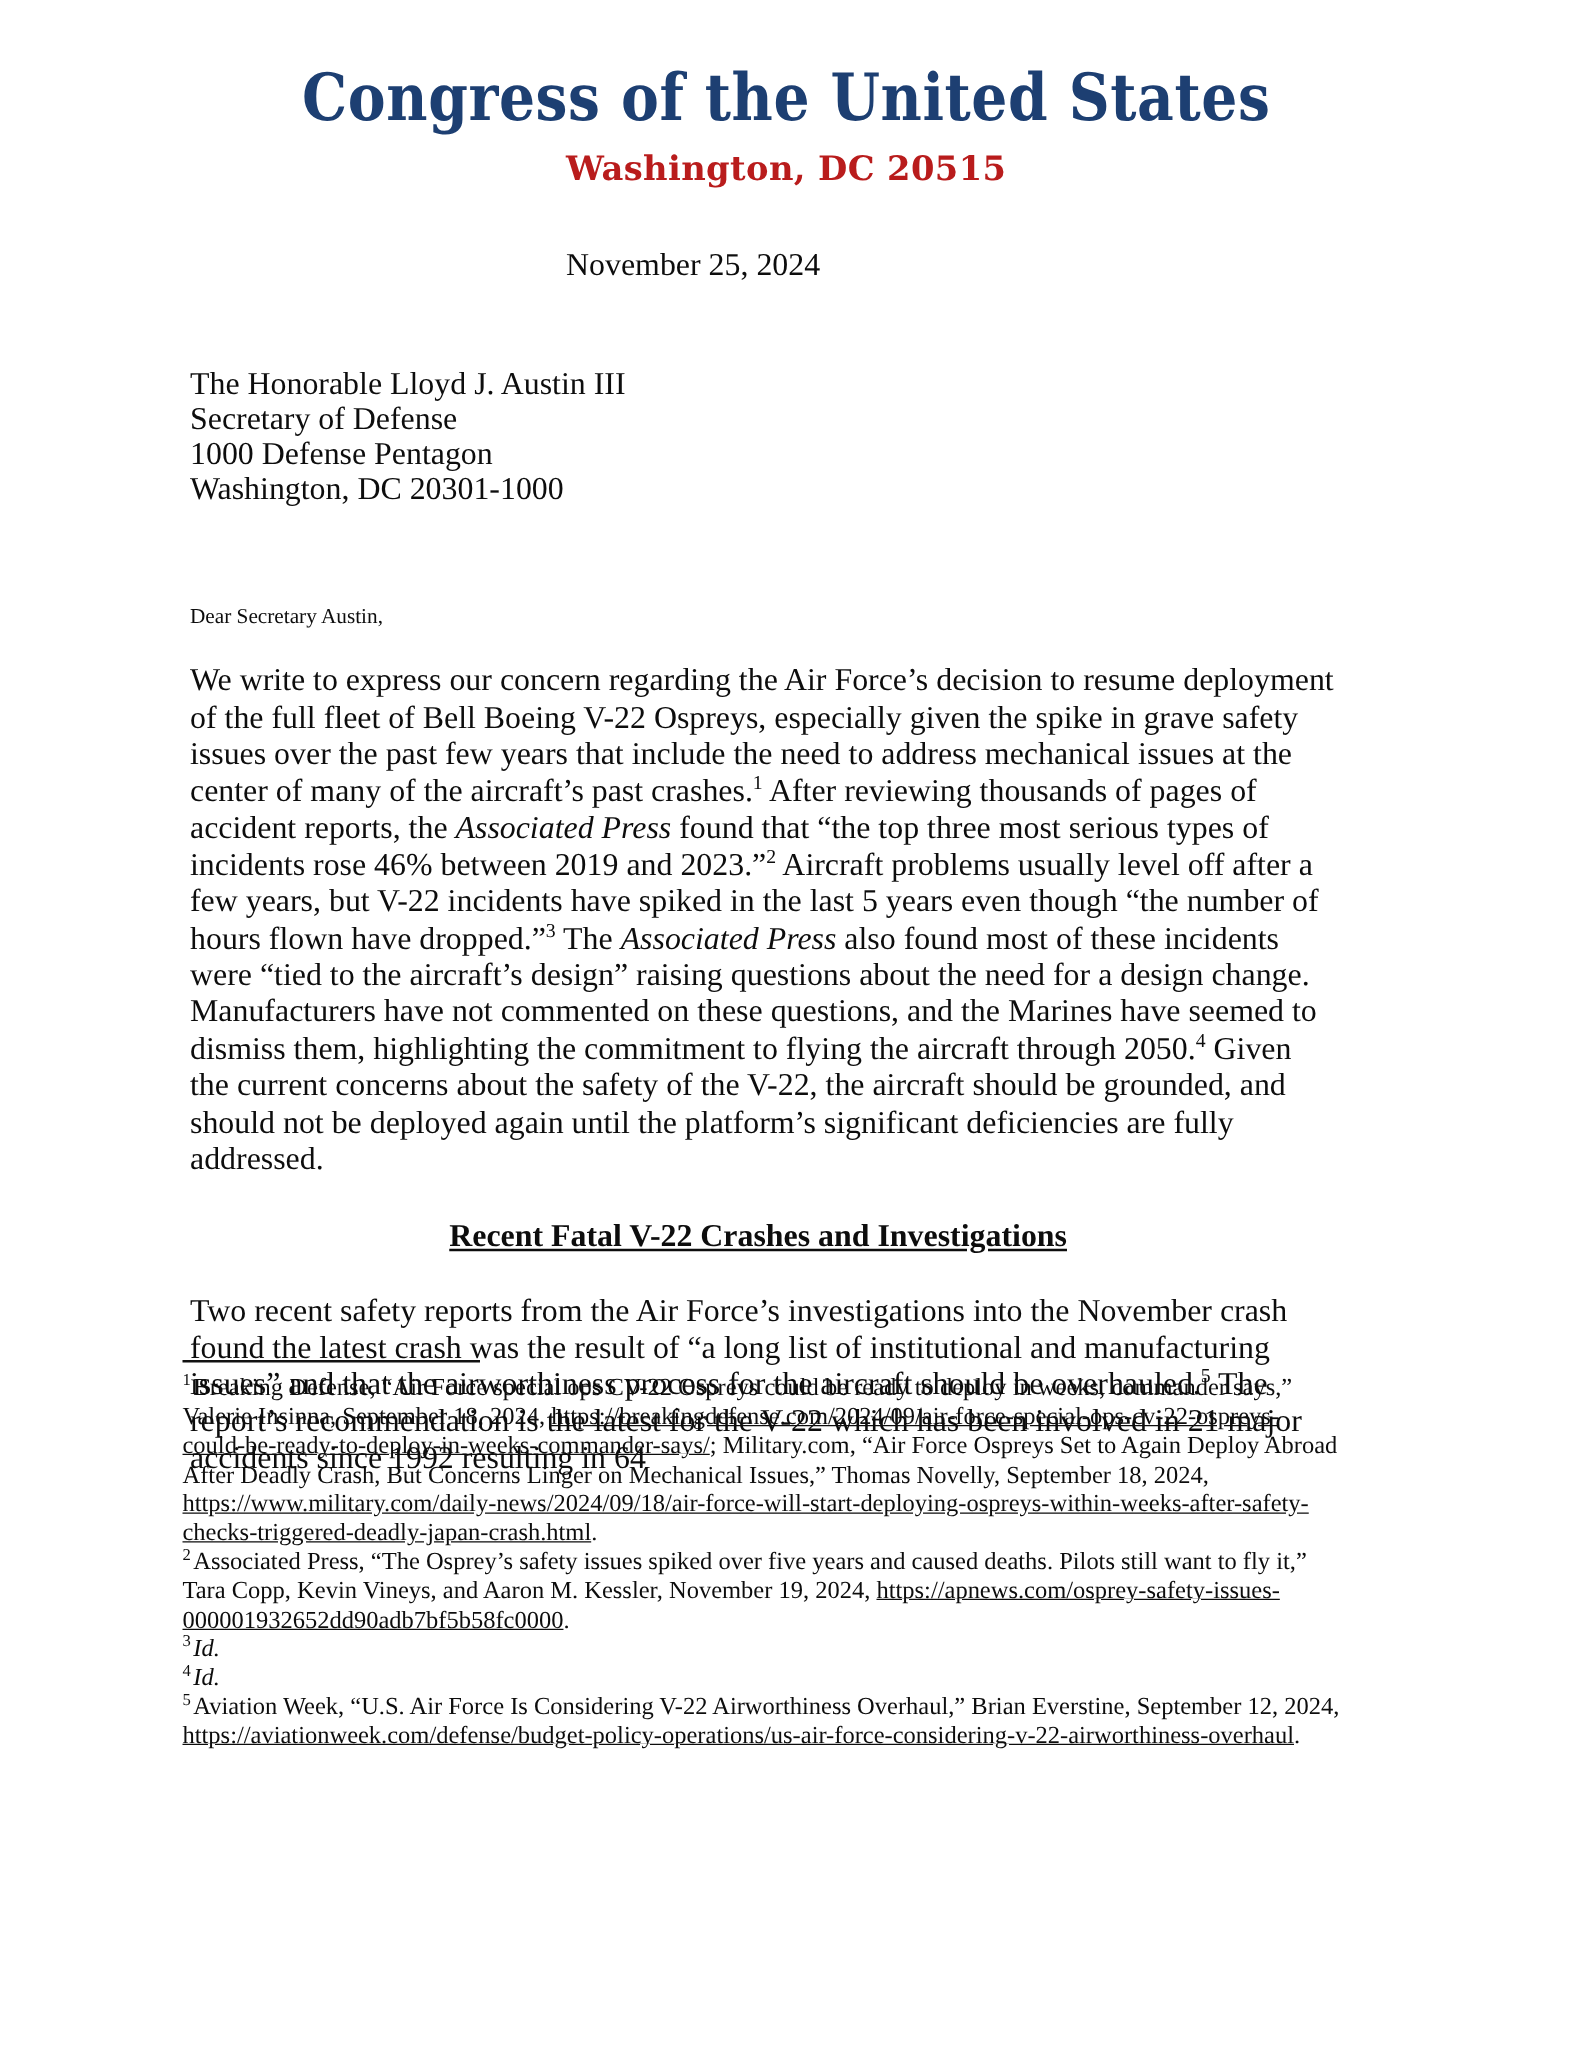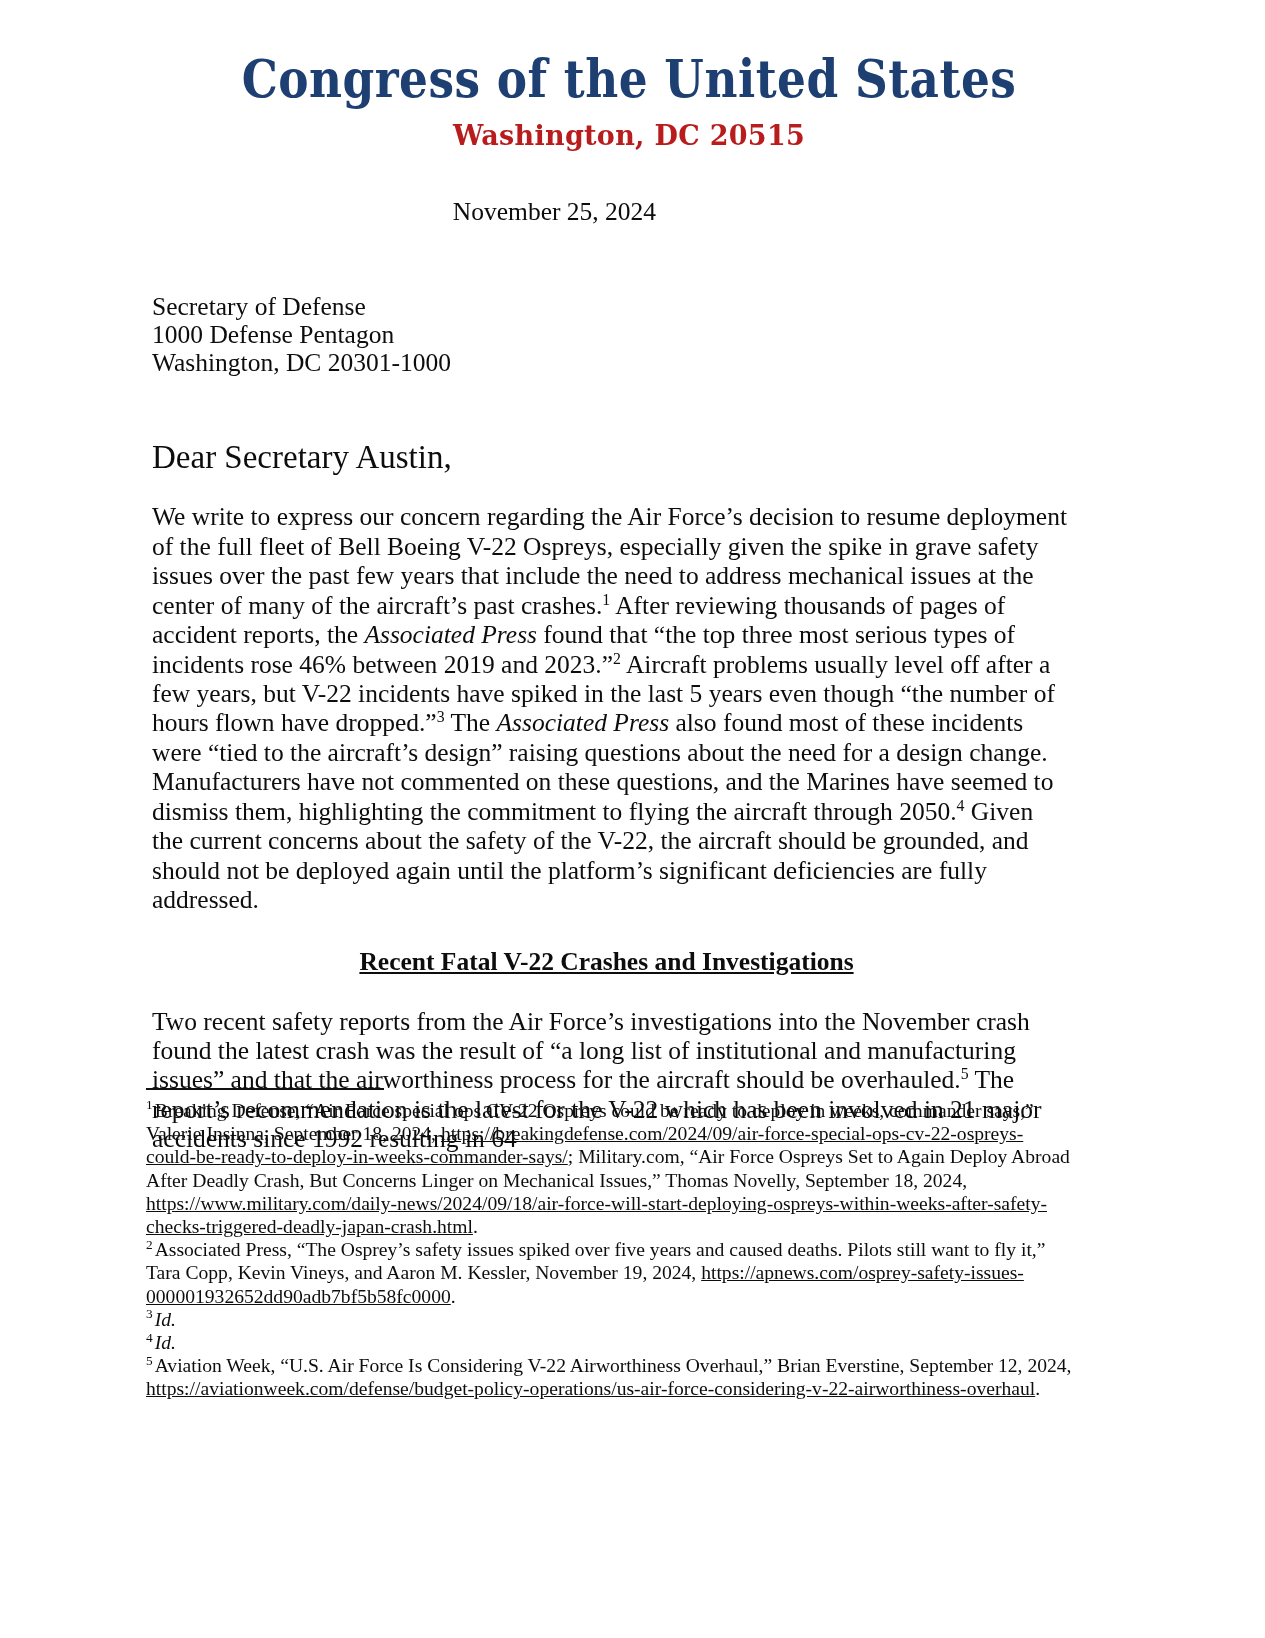--- a/index.html
+++ b/index.html
@@ -61,22 +61,22 @@
   .address-block {
     margin-top: 66px;
     font-size: 25.5px;
     line-height: 1.10;
   }
   .address-block div {
     white-space: nowrap;
   }
 
   .salutation {
-    margin-top: 62px;
-    font-size: 33px;
+    margin-top: 78px;
+    font-size: 17px;
   }
 
   p.body-para {
     font-size: 25.5px;
     line-height: 1.155;
     margin: 0;
     text-align: left;
   }
   .para-gap {
     height: 26px;
@@ -136,20 +136,21 @@
   <div class="letterhead">
     <div class="letterhead-title">Congress of the United States</div>
     <div class="letterhead-sub">Washington, DC 20515</div>
   </div>
 
   <div class="body-wrap">
 
     <div class="date-line">November 25, 2024</div>
 
     <div class="address-block">
+      <div>The Honorable Lloyd J. Austin III</div>
       <div>Secretary of Defense</div>
       <div>1000 Defense Pentagon</div>
       <div>Washington, DC 20301-1000</div>
     </div>
 
     <div class="salutation">Dear Secretary Austin,</div>
 
     <div class="para-gap"></div>
 
     <p class="body-para"><span>We write to express our concern regarding the Air Force’s decision to resume deployment of the full fleet of Bell Boeing V-22 Ospreys, especially given the spike in grave safety issues over the past few years that include the need to address mechanical issues at the center of many of the aircraft’s past crashes.</span><sup class="fn">1</sup><span> After reviewing thousands of pages of accident reports, the </span><em class="cite">Associated Press</em><span> found that “the top three most serious types of incidents rose 46% between 2019 and 2023.”</span><sup class="fn">2</sup><span> Aircraft problems usually level off after a few years, but V-22 incidents have spiked in the last 5 years even though “the number of hours flown have dropped.”</span><sup class="fn">3</sup><span> The </span><em class="cite">Associated Press</em><span> also found most of these incidents were “tied to the aircraft’s design” raising questions about the need for a design change. Manufacturers have not commented on these questions, and the Marines have seemed to dismiss them, highlighting the commitment to flying the aircraft through 2050.</span><sup class="fn">4</sup><span> Given the current concerns about the safety of the V-22, the aircraft should be grounded, and should not be deployed again until the platform’s significant deficiencies are fully addressed.</span></p>

